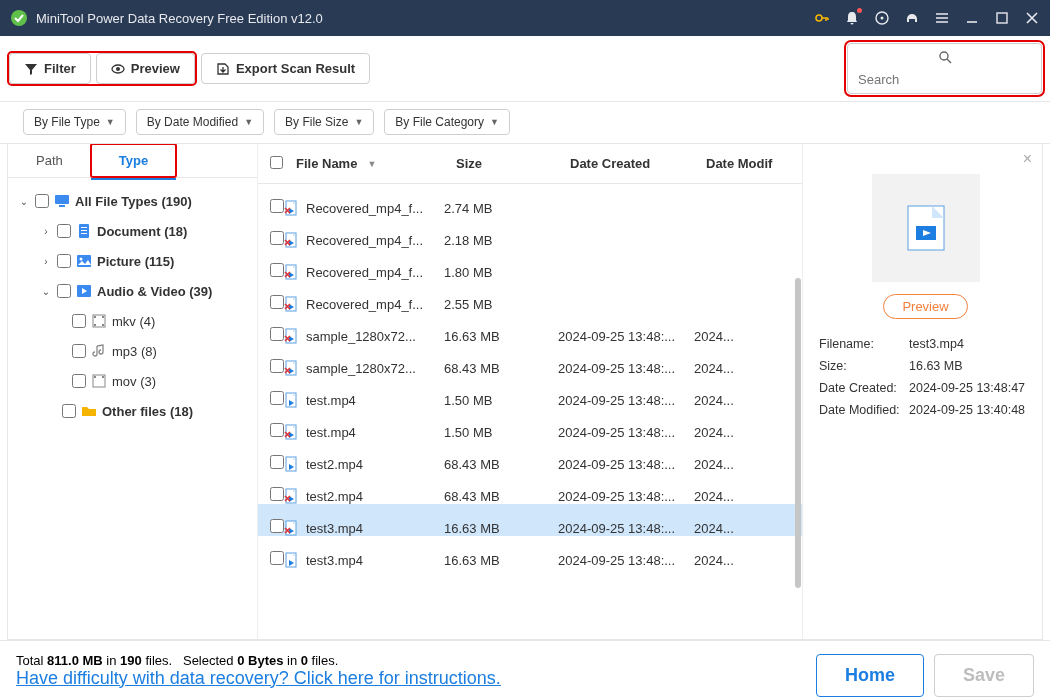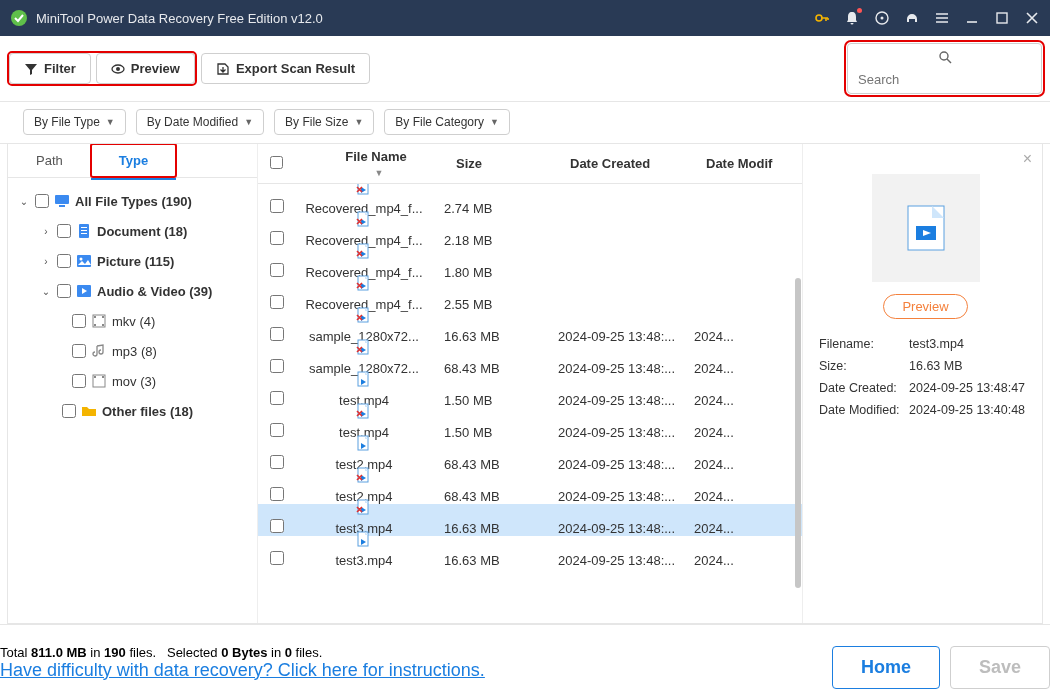--- a/index.html
+++ b/index.html
@@ -40,40 +40,40 @@
 .tree-row { display: flex; align-items: center; height: 30px; padding-left: 4px; gap: 5px; cursor: pointer; border-radius: 2px; }
 .tree-row.sel { background: #cfe6fb; }
 .tree-row .exp { width: 12px; font-size: 10px; color: #555; text-align: center; }
 .tree-row input[type=checkbox]{ width: 14px; height: 14px; }
 .folder-icon { width: 16px; height: 16px; }
 .indent0{padding-left:4px;} .indent1{padding-left:26px;} .indent2{padding-left:48px;} .indent3{padding-left:58px;}
 
 
 .filecol { flex: 1; display: flex; flex-direction: column; min-width: 0; }
 .thead { display: flex; align-items: center; height: 40px; border-bottom: 1px solid #e6e6e6; padding-left: 12px; font-size: 13px; color: #333; font-weight: 600; }
-.thead .c-check{ width:26px;} .c-name{ width:160px; display:flex; align-items:center; gap:4px;flex-direction:column;} .c-size{ width:114px;} .c-date{ width:136px;} .c-mod{ width:80px;}
+.thead .c-check{ width:26px;} .c-name{ width:160px; display:flex; align-items:center; gap:4px;} .c-size{ width:114px;} .c-date{ width:136px;} .c-mod{ width:80px;}
 .sort-desc { font-size: 9px; color: #888; margin-left: 6px; }
 .rows { overflow-y: auto; flex: 1; position: relative; }
 .row { display: flex; align-items: flex-end; height: 32px; padding-left: 12px; font-size: 13px; color: #333; cursor: pointer; }
 .row.sel { background: #cfe6fb; }
 .row .c-check input { width: 14px; height: 14px; }
 .row .c-name { display: flex; align-items: center; gap: 6px; white-space: nowrap; overflow: hidden; text-overflow: ellipsis; }
 .fic { width: 16px; height: 16px; flex: 0 0 16px; }
 .scrollbar-fake { position: absolute; right: 1px; top: 94px; width: 6px; height: 310px; background: #c6c6c6; border-radius: 3px; }
 
 
 .preview { width: 240px; border-left: 1px solid #eee; padding: 12px 10px 10px 16px; font-size: 12.5px; color: #333; position: relative; }
 .preview .close { position: absolute; top: 6px; right: 10px; color: #aaa; font-size: 16px; cursor: pointer; }
 .thumb { width: 108px; height: 108px; background: #f2f2f2; margin: 18px auto 12px auto; display: flex; align-items: center; justify-content: center; }
 .pv-btn { display: block; margin: 0 auto 18px auto; border: 1px solid #f4813d; color: #f4813d; border-radius: 14px; padding: 4px 18px; font-size: 13px; background: #fff; cursor: pointer; }
 .meta { display: grid; grid-template-columns: 90px 1fr; row-gap: 8px; font-size: 12.5px; }
 .meta .k { color: #333; } .meta .v { color: #333; }
 
 
-.footer { height: 76px; border-top: 1px solid #e6e6e6; display: flex; align-items: center; padding: 0 0; font-size: 13px; }
+.footer { height: 60px; border-top: 1px solid #e6e6e6; display: flex; align-items: center; padding: 0 16px; font-size: 13px; }
 .footer .stats { flex: 1; }
 .footer a { color: #1b7ee0; font-size: 18px; }
 .foot-btn { border: 1px solid #cfcfcf; border-radius: 4px; padding: 10px 28px; font-size: 18px; font-weight: 600; margin-left: 10px; cursor: pointer; background: #fff; margin-top: 10px; }
 .foot-btn.primary { color: #1b7ee0; border-color: #1b7ee0; }
 .foot-btn.disabled { color: #bdbdbd; }
 
 svg { display: block; }
 </style>
 </head>
 <body>

